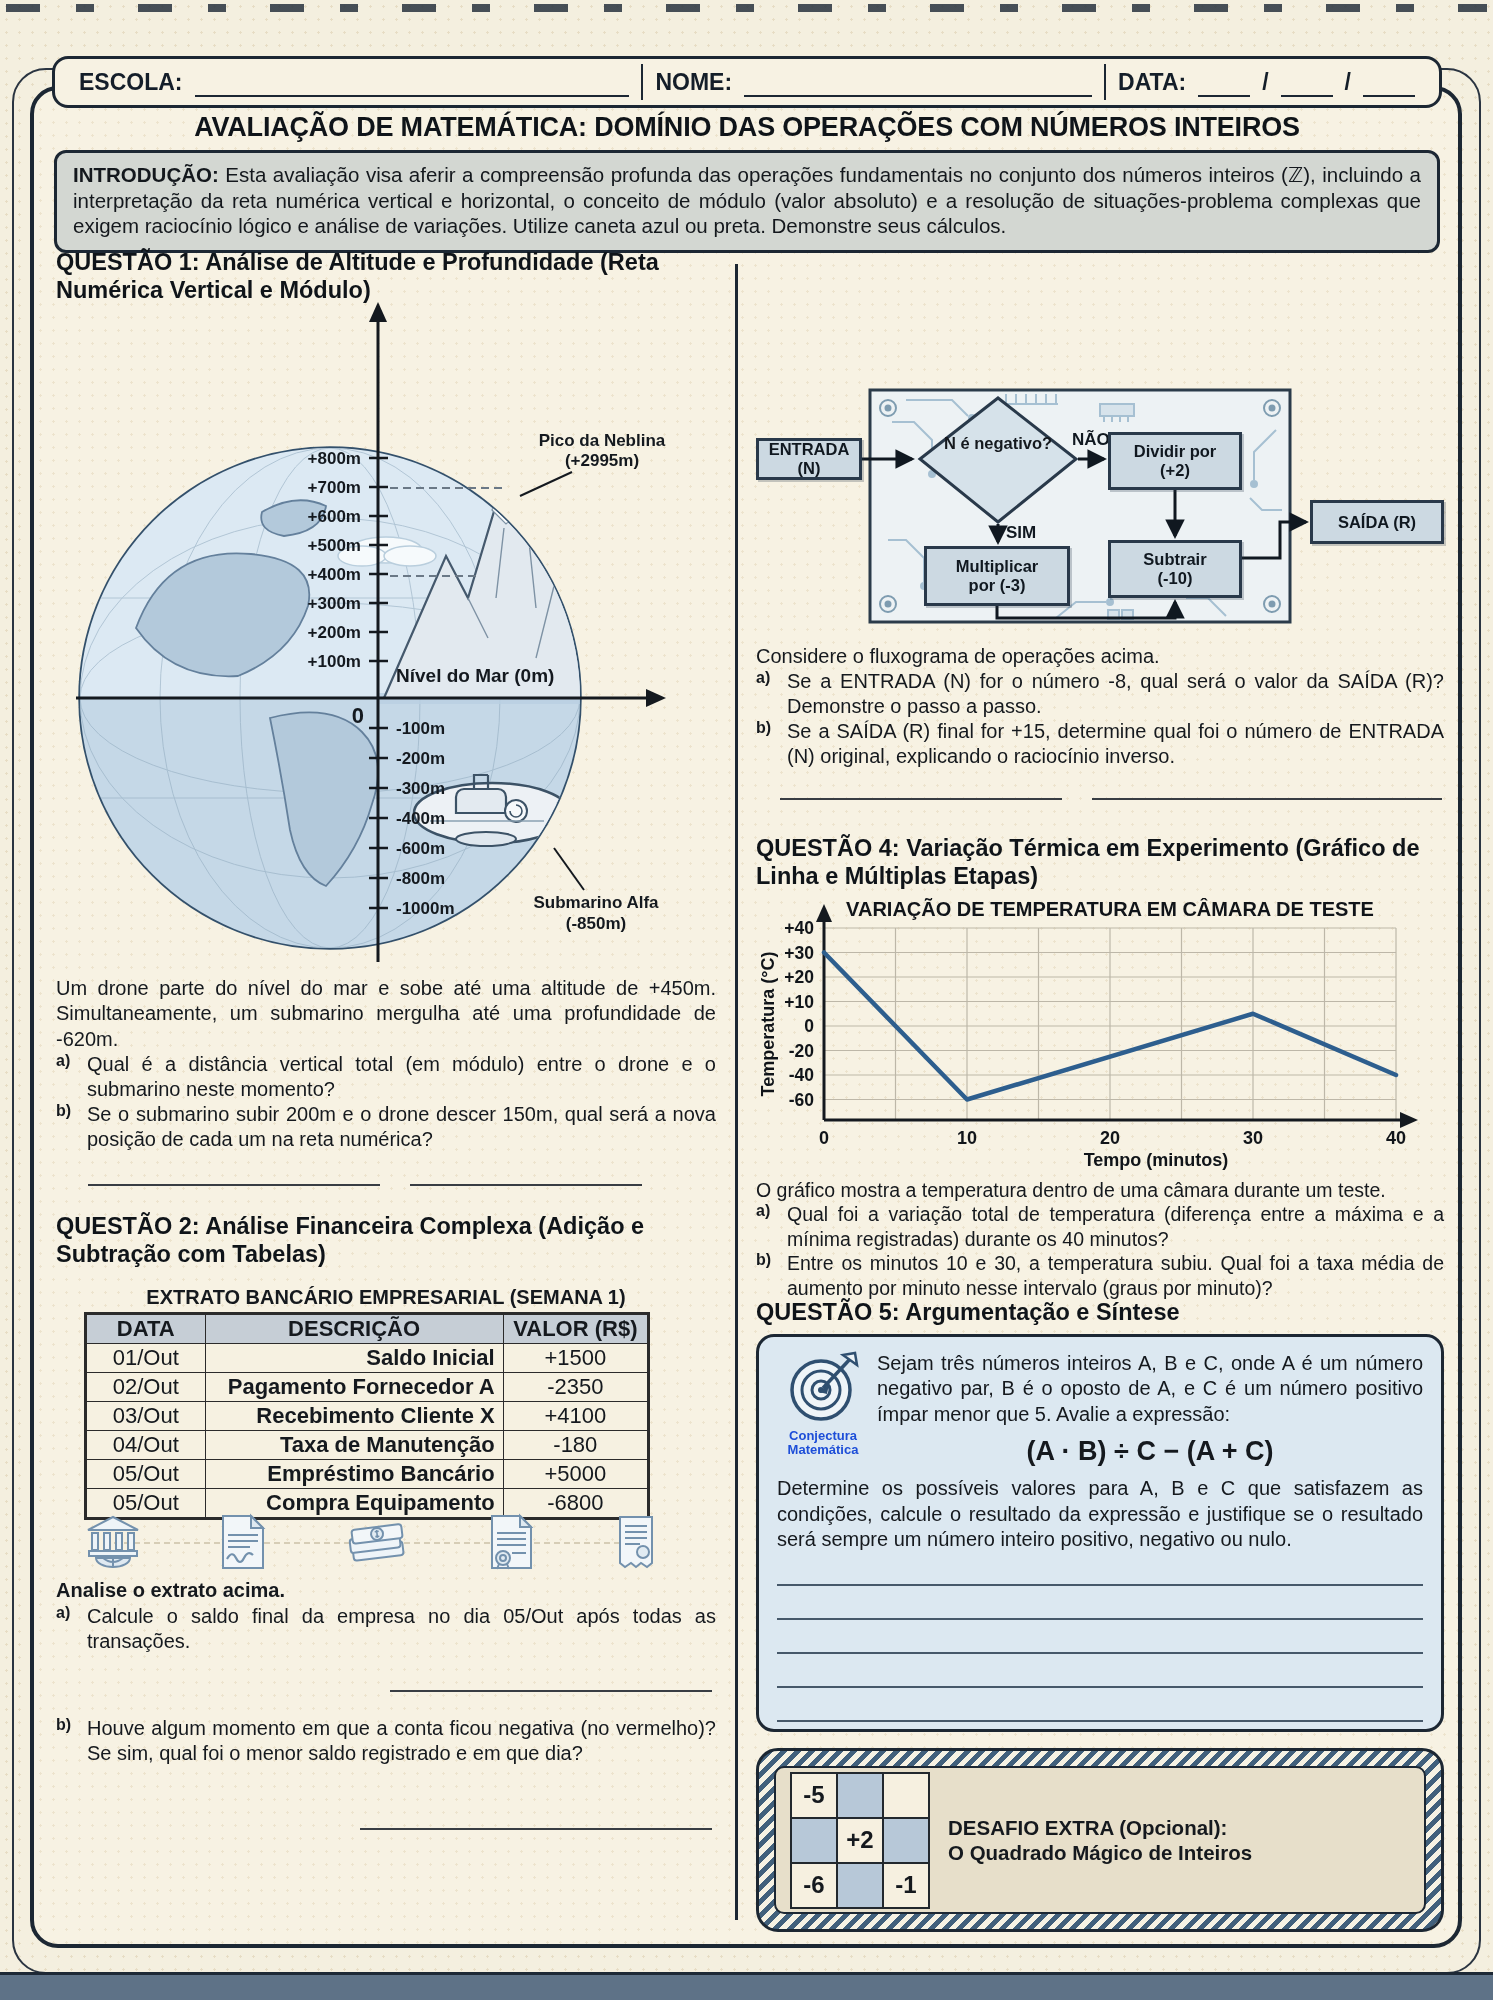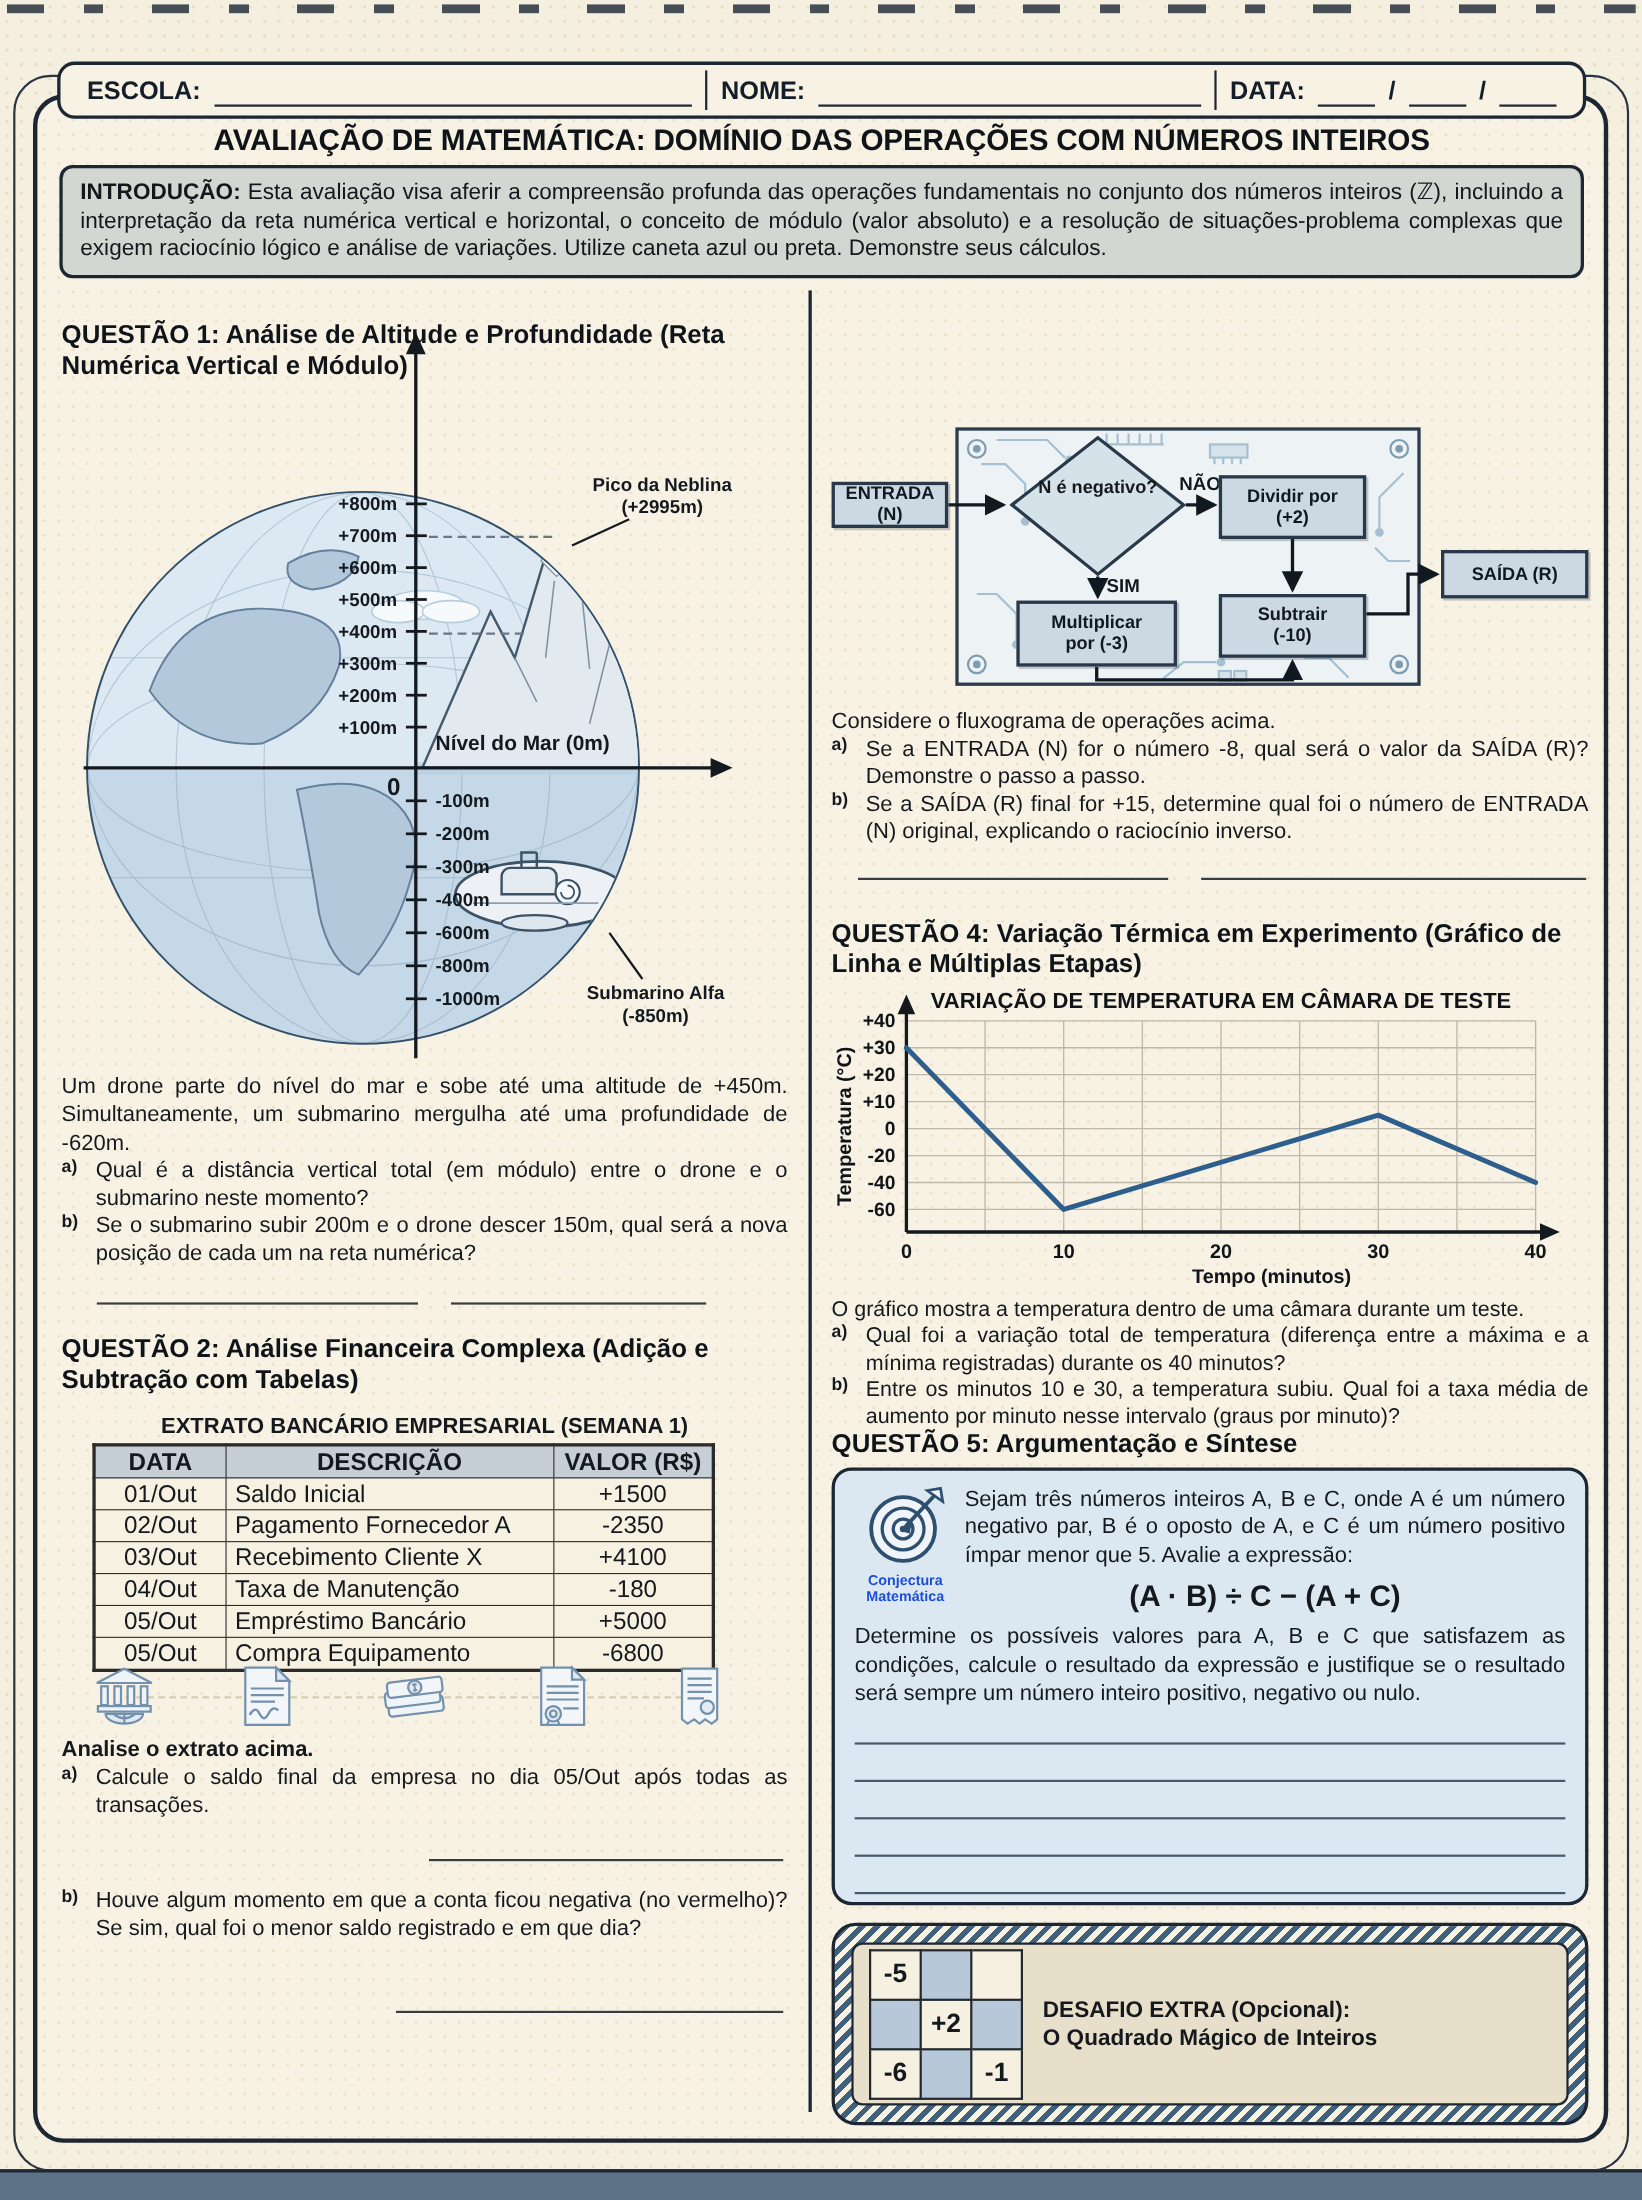--- a/index.html
+++ b/index.html
@@ -49,21 +49,21 @@
   .item .tx { flex:1; text-align:justify; line-height:1.25; font-size:20px; }
   .ans-line { border-bottom:2.3px solid #383d43; height:4px; }
 
   .col-divider { position:absolute; left:735px; top:264px; width:3px; height:1656px; background:#1c2733; }
 
   
   .bank-table { border-collapse:collapse; width:566px; background:#f6f1e1; border:3px solid #2b2b2b; }
   .bank-table th, .bank-table td { border:1.7px solid #2b2b2b; font-size:22px; height:27px; padding:1px 8px; }
   .bank-table th { background:#c6ced6; font-weight:700; text-align:center; }
   .bank-table td.c0 { text-align:center; width:120px; }
-  .bank-table td.c1 { text-align:left;  width:300px; }
+  .bank-table td.c1 { text-align:right;  width:300px;font-weight:bold; }
   .bank-table td.c2 { text-align:center; width:146px; }
   .table-title { font-size:20px; font-weight:700; text-align:center; }
 
   .icon-row { display:flex; justify-content:space-between; align-items:center; position:relative; }
   .icon-row::before { content:""; position:absolute; left:30px; right:30px; top:50%;
     border-top:2px dashed #d6cdb6; }
   .fin-icon { position:relative; }
 
   
   .flow-wrap { position:absolute; left:756px; top:330px; width:688px; height:306px; }
@@ -122,21 +122,21 @@
   </div>
 
   <div class="doc-title">AVALIAÇÃO DE MATEMÁTICA: DOMÍNIO DAS OPERAÇÕES COM NÚMEROS INTEIROS</div>
   <div class="intro-box">
     <b>INTRODUÇÃO:</b>
     <span>Esta avaliação visa aferir a compreensão profunda das operações fundamentais no conjunto dos números inteiros (ℤ), incluindo a interpretação da reta numérica vertical e horizontal, o conceito de módulo (valor absoluto) e a resolução de situações-problema complexas que exigem raciocínio lógico e análise de variações. Utilize caneta azul ou preta. Demonstre seus cálculos.</span>
   </div>
 
   <div class="col-divider"></div>
 
-  <div class="abs qtitle" style="left:56px; top:248px; width:662px;margin-top:42px;">QUESTÃO 1: Análise de Altitude e Profundidade (Reta Numérica Vertical e Módulo)</div>
+  <div class="abs qtitle" style="left:56px; top:248px; width:662px;">QUESTÃO 1: Análise de Altitude e Profundidade (Reta Numérica Vertical e Módulo)</div>
 
   <div class="abs" style="left:56px; top:298px; width:662px; height:674px;">
     <svg id="q1svg" width="662" height="674" viewBox="0 0 662 674">
       <defs>
         <radialGradient id="globeGrad" cx="42%" cy="35%" r="75%">
           <stop offset="0%" stop-color="#eaf3f9"></stop>
             <stop offset="70%" stop-color="#d6e6f1"></stop>
             <stop offset="100%" stop-color="#bdd3e4"></stop>
         </radialGradient>
         <clipPath id="globeClip">

